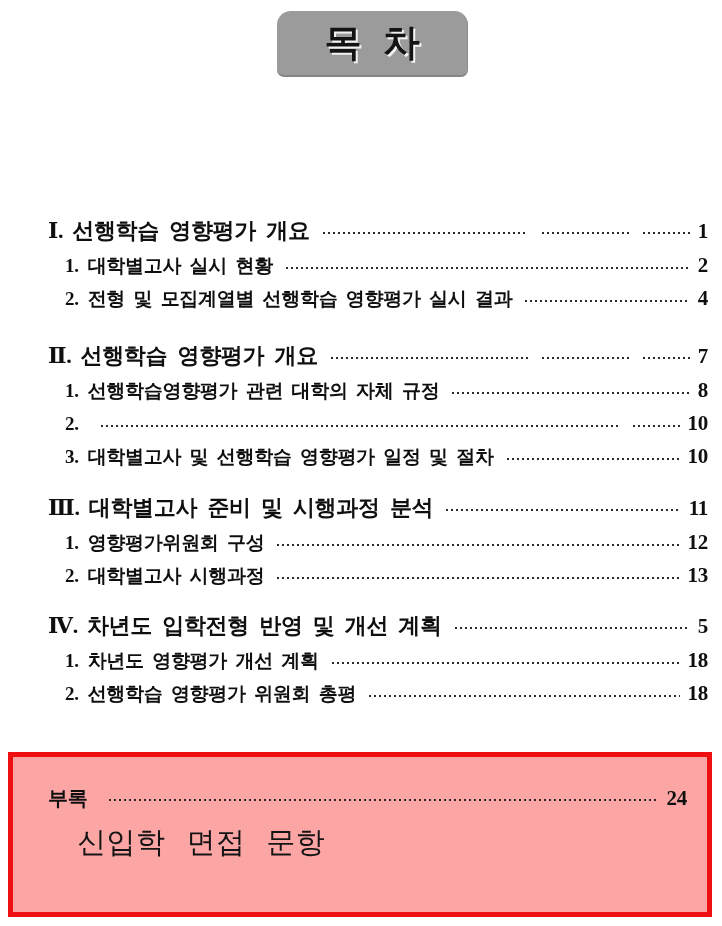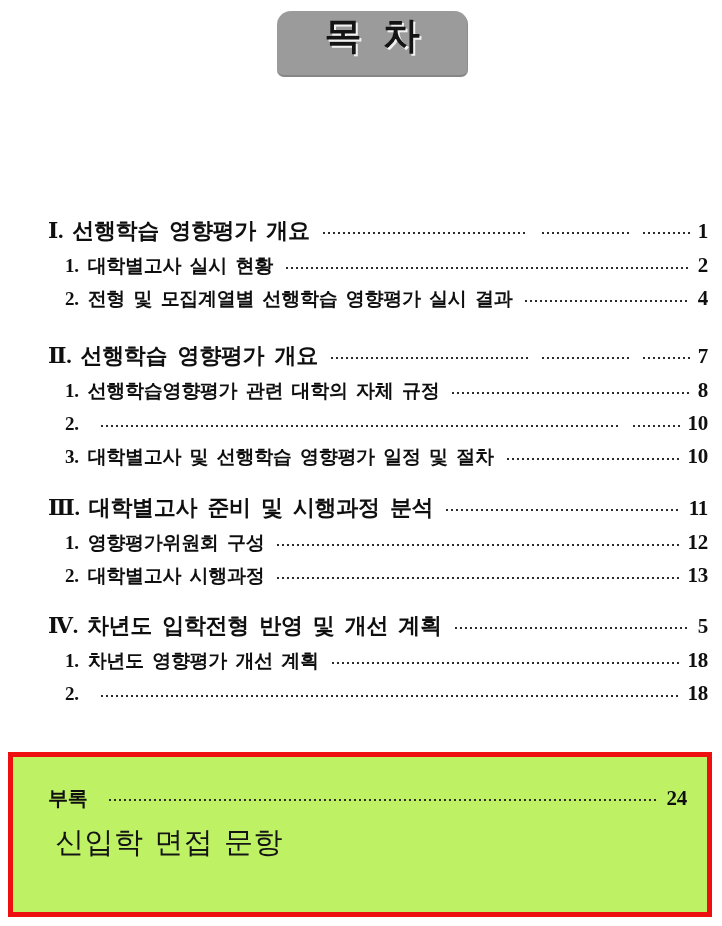--- a/index.html
+++ b/index.html
@@ -13,21 +13,21 @@
   }
 
   
   .title-box {
     position: absolute; left: 277px; top: 11px;
     width: 191px; height: 66px;
     background: #9b9b9b;
     border-radius: 14px 14px 7px 7px;
     border-bottom: 2px solid #868686;
     border-right: 1px solid #8d8d8d;
-    display: flex; align-items: flex-start; justify-content: center;
+    display: flex; align-items: center; justify-content: center;
   }
   .title-text {
     font-size: 37px; font-weight: bold; letter-spacing: 6px;
     color: #141414;
     text-shadow: 2px 2px 0 #f2f2f2;
     transform: translateX(3px);
   }
 
   
   .toc {
@@ -66,32 +66,33 @@
   .pg {
     font-size: 21px; font-weight: 600;
     margin-left: 8px; white-space: nowrap;
   }
 
   
   .appendix-box {
     position: absolute; left: 8px; top: 752px;
     width: 704px; height: 165px;
     border: 5px solid #ee1010;
-    background: #bef264;
+    background: #fca5a5;
     padding: 26px 20px 0 35px;
   }
   .row.appx {
     font-size: 20px; font-weight: bold; line-height: 30px;
     letter-spacing: -0.3px;
   }
   .appx-sub {
-    margin-top: 10px; margin-left: 7px;
+    margin-top: 10px; margin-left: 29px;
     font-size: 29px; font-weight: normal;
     word-spacing: 3px; letter-spacing: 0.5px;
     color: #141414;
+    font-family: Liberation Mono, monospace;
   }
 </style>
 </head>
 <body>
 
 <div class="title-box">
   <span class="title-text">목 차</span>
 </div>
 
 <main class="toc">
@@ -182,20 +183,21 @@
       <span class="pg">5</span>
     </div>
     <div class="row sub">
       <span class="num">1.</span>
       <span class="ttl">차년도 영향평가 개선 계획</span>
       <span class="dots fill"></span>
       <span class="pg">18</span>
     </div>
     <div class="row sub">
       <span class="num">2.</span>
+      <span class="ttl">선행학습 영향평가 위원회 총평</span>
       <span class="dots fill"></span>
       <span class="pg">18</span>
     </div>
   </section>
 
 </main>
 
 <div class="appendix-box">
   <div class="row appx">
     <span class="num">부록</span>

